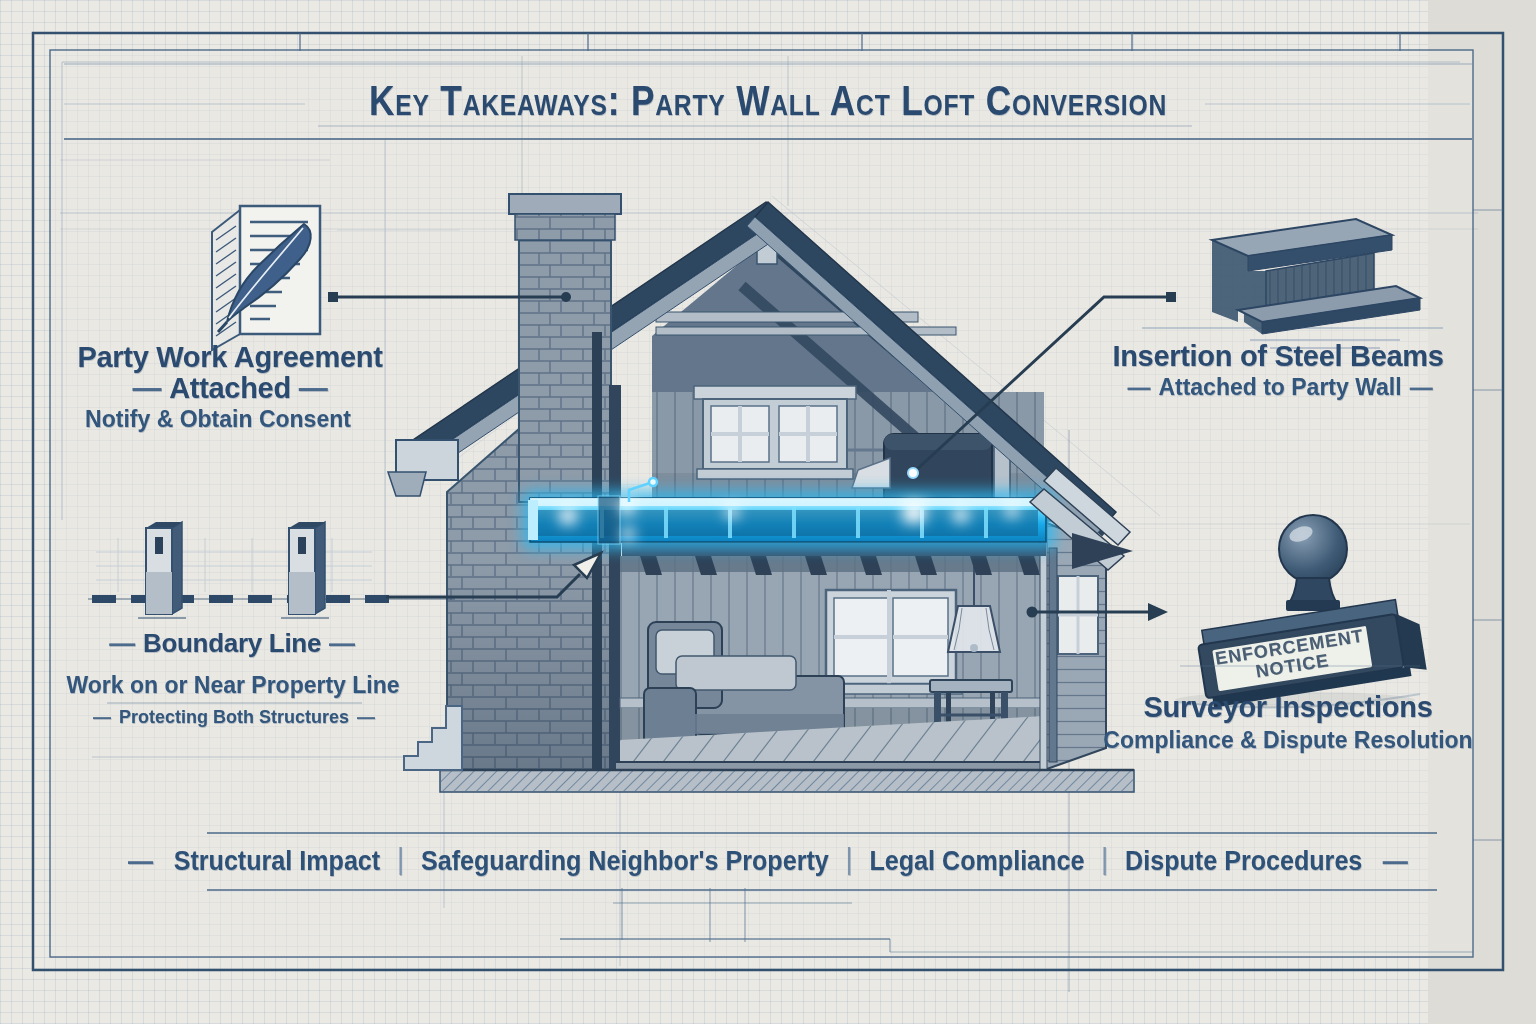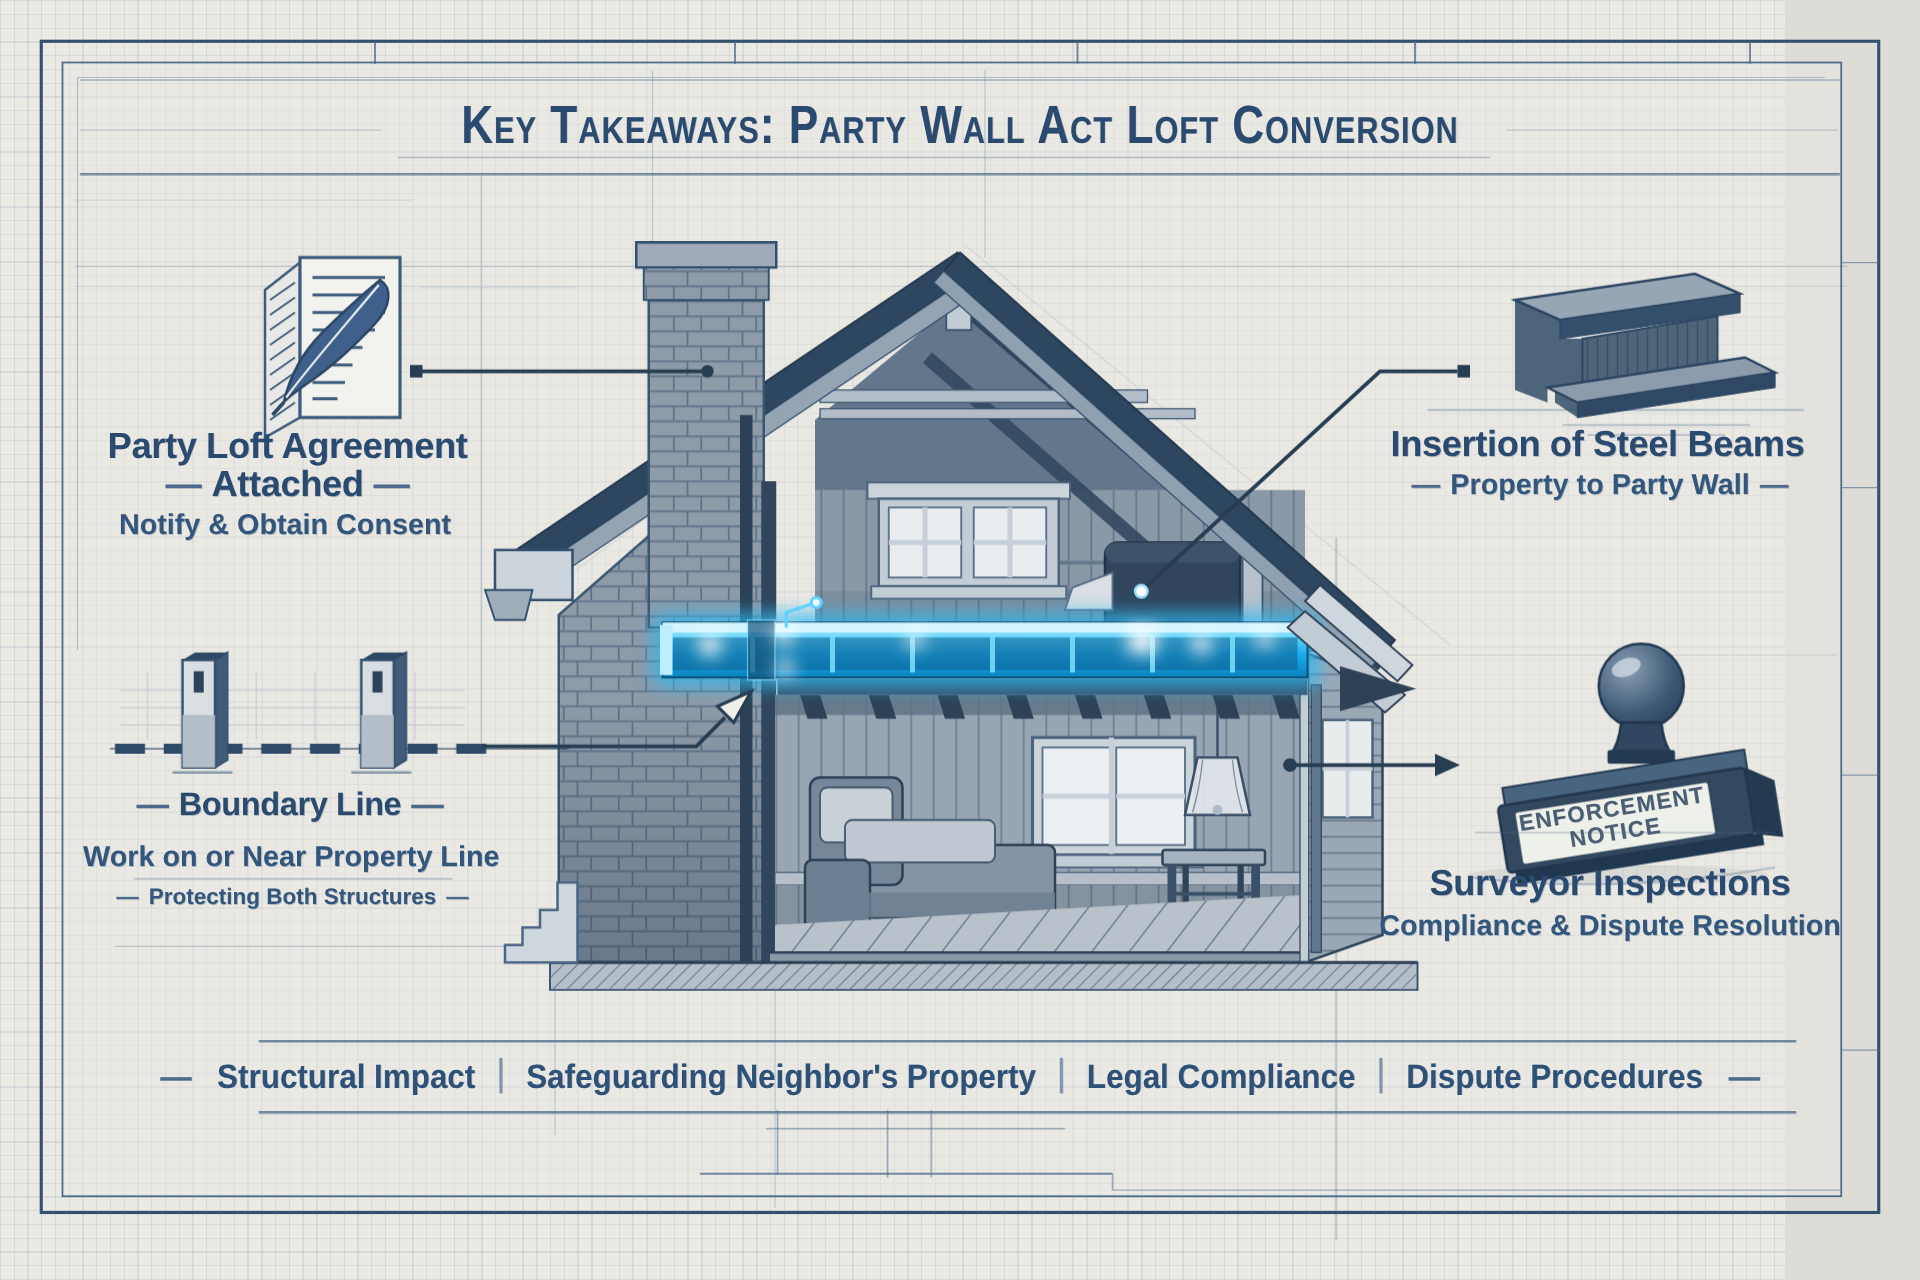--- a/index.html
+++ b/index.html
@@ -444,30 +444,30 @@
       <line x1="1473" y1="210" x2="1503" y2="210"></line>
           <line x1="1473" y1="390" x2="1503" y2="390"></line>
       <line x1="1473" y1="620" x2="1503" y2="620"></line>
           <line x1="1473" y1="840" x2="1503" y2="840"></line>
     </g>
   </g>
 </svg>
 
 <div class="txt title">Key Takeaways: Party Wall Act Loft Conversion</div>
 
-<div class="txt h1 center" style="top:341px;left:230px;">Party Loft Agreement</div>
+<div class="txt h1 center" style="top:341px;left:230px;">Party Work Agreement</div>
 <div class="txt h1 center" style="top:372px;left:230px;"><span class="dash">—</span><span>Attached</span><span class="dash">—</span></div>
-<div class="txt h2 center" style="top:406px;left:228px;">Notify &amp; Obtain Consent</div>
+<div class="txt h2 center" style="top:406px;left:218px;">Notify &amp; Obtain Consent</div>
 
 <div class="txt h1 center" style="top:628px;left:232px;font-size:26px;text-align:right;"><span class="dash">—</span><span>Boundary Line</span><span class="dash">—</span></div>
 <div class="txt h2 center" style="top:672px;left:233px;">Work on or Near Property Line</div>
 <div class="txt h3 center" style="top:707px;left:234px;"><span class="dash">—</span><span>Protecting Both Structures</span><span class="dash">—</span></div>
 
 <div class="txt h1 center" style="top:340px;left:1278px;">Insertion of Steel Beams</div>
-<div class="txt h2 center" style="top:374px;left:1280px;"><span class="dash">—</span><span>Property to Party Wall</span><span class="dash">—</span></div>
+<div class="txt h2 center" style="top:374px;left:1280px;"><span class="dash">—</span><span>Attached to Party Wall</span><span class="dash">—</span></div>
 
 <div class="stamp-label">
   <span>ENFORCEMENT</span>
   <span>NOTICE</span>
 </div>
 <div class="txt h2 center" style="top:727px;left:1288px;">Compliance &amp; Dispute Resolution</div>
 <div class="txt h1 center" style="top:691px;left:1288px;">Surveyor Inspections</div>
 
 <div class="footerbar">
   <span class="dash">—</span>

